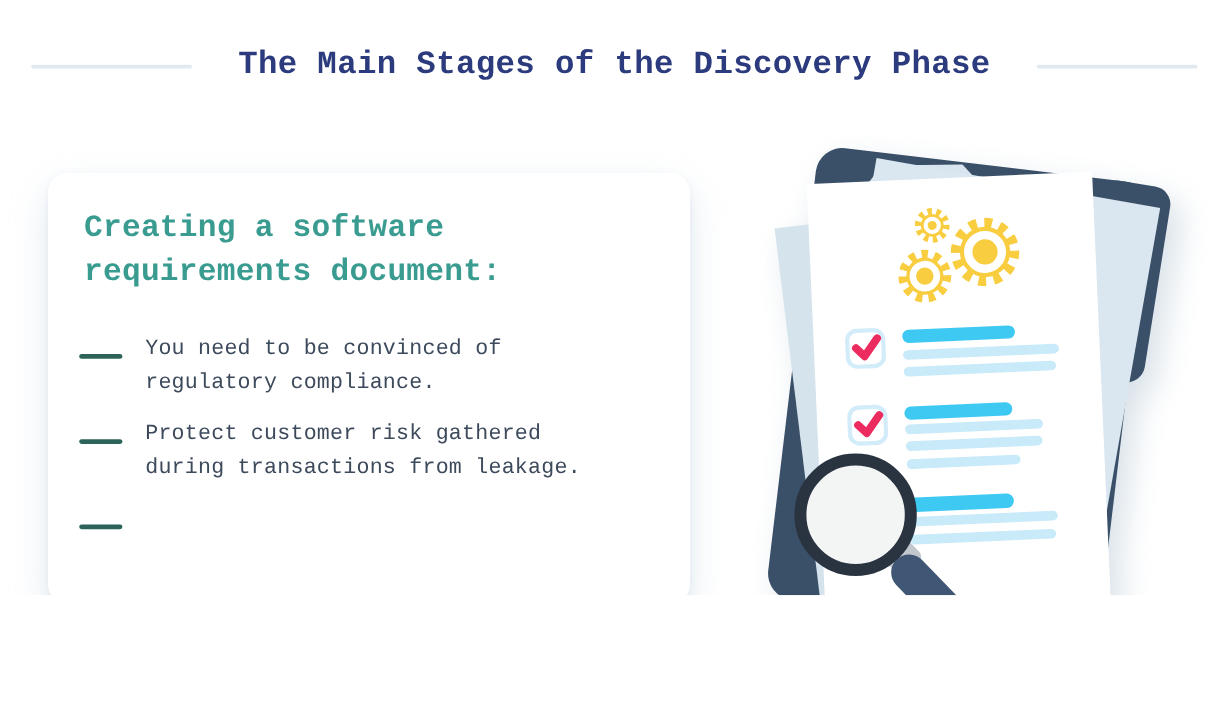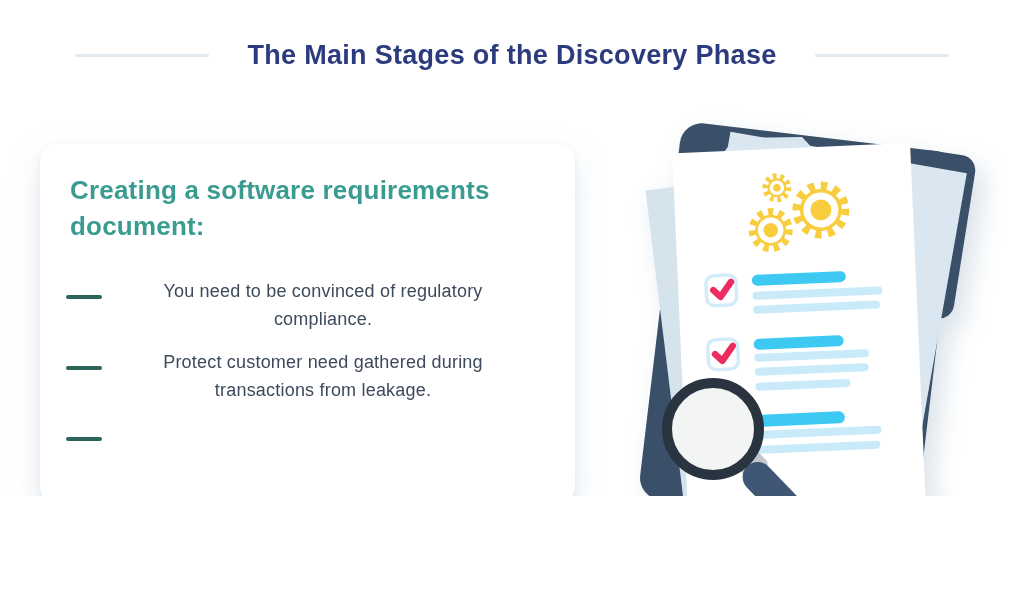--- a/index.html
+++ b/index.html
@@ -4,21 +4,21 @@
 <style>
   * { box-sizing: border-box; }
   html, body { margin: 0; padding: 0; }
   body { background: #ffffff; }
   .page {
     position: relative;
     width: 1024px;
     height: 496px;
     background: #ffffff;
     overflow: hidden;
-    font-family: Liberation Sans, sans-serif;
+    font-family: Liberation Mono, monospace;
   }
   
   .header {
     position: absolute;
     top: 40px; left: 0;
     width: 100%;
     display: flex;
     align-items: center;
     justify-content: center;
     gap: 38px;
@@ -51,21 +51,20 @@
     font-size: 26px;
     line-height: 36px;
     font-weight: 700;
     letter-spacing: 0.2px;
     color: #3A9C91;
   }
   .bullets {
     list-style: none;
     margin: 33px 0 0 0;
     padding: 0;
-    text-align: center;
   }
   .bullet {
     display: flex;
     align-items: flex-start;
     margin-bottom: 15px;
   }
   .dash {
     flex: 0 0 36px;
     height: 4px;
     background: #2C6459;
@@ -103,21 +102,21 @@
 
   <section class="card">
     <h2 class="card-heading">Creating a software requirements document:</h2>
     <ul class="bullets">
       <li class="bullet">
         <span class="dash"></span>
         <span class="bullet-text">You need to be convinced of regulatory compliance.</span>
       </li>
       <li class="bullet">
         <span class="dash"></span>
-        <span class="bullet-text">Protect customer need gathered during transactions from leakage.</span>
+        <span class="bullet-text">Protect customer risk gathered during transactions from leakage.</span>
       </li>
       <li class="bullet">
         <span class="dash"></span>
       </li>
     </ul>
   </section>
 
   <div class="illustration">
     <svg viewBox="0 0 404 460" width="404" height="460" xmlns="http://www.w3.org/2000/svg">
 

